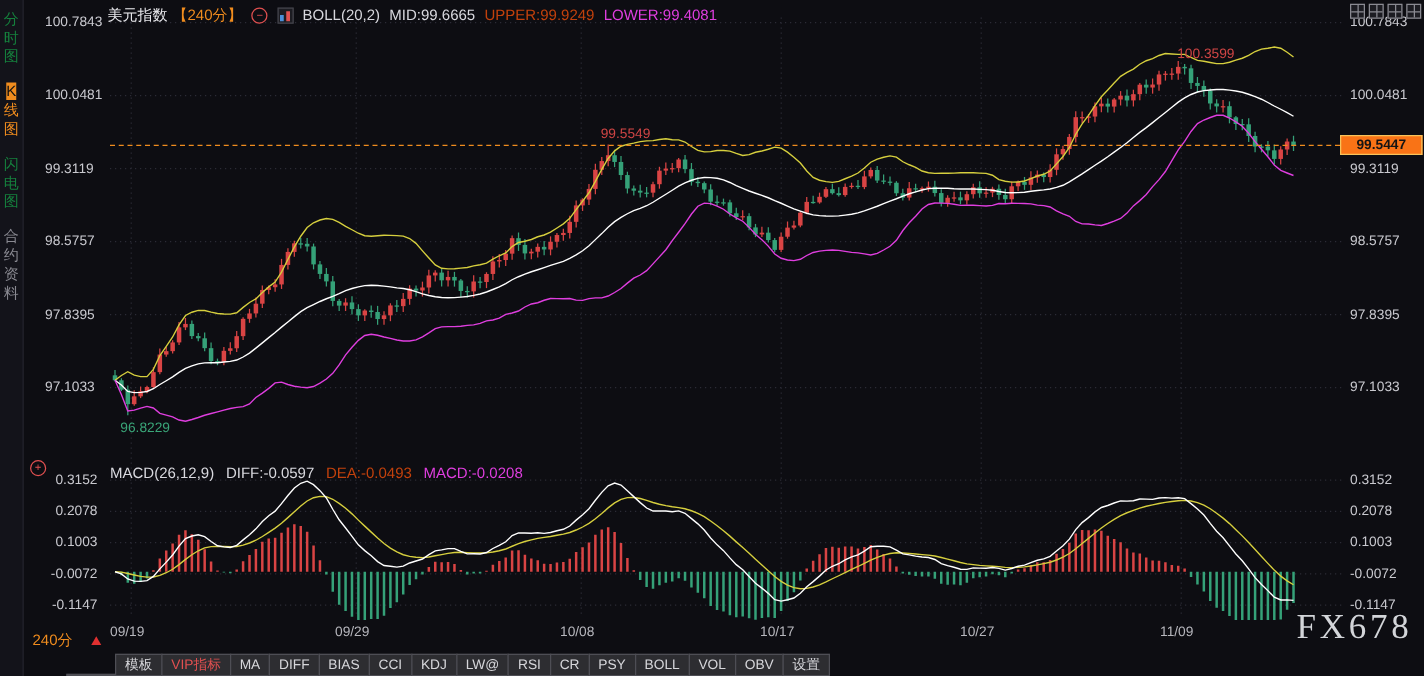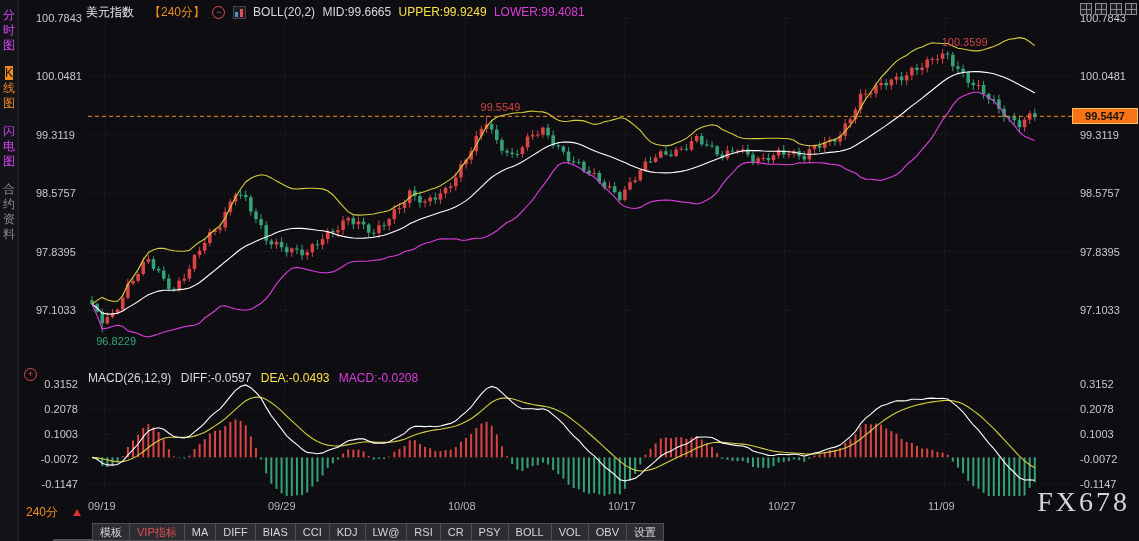--- a/index.html
+++ b/index.html
@@ -6,33 +6,33 @@
   body{
     width:1139px;height:541px;position:relative;overflow:hidden;
     background:#0d0d12;color:#c9c9cf;
     font-family:"Liberation Sans","DejaVu Sans",sans-serif;
   }
   .abs{position:absolute;}
   
   .sidebar{position:absolute;left:0;top:0;width:19px;height:541px;background:#13131a;
            border-right:1px solid #23232c;padding-top:8px;z-index:6;box-sizing:border-box;}
   .side-item{width:15px;margin:0 auto 13px;text-align:center;font-size:12px;line-height:15px;
-             word-break:break-all;color:#d946ef;cursor:pointer;}
+             word-break:break-all;color:#15803d;cursor:pointer;}
   .side-item.active{color:#f08c1e;}
   .side-item.active::first-letter{background:#f08c1e;color:#111;}
   .side-item.dim{color:#8a8a92;}
   
   .price-header{left:86px;top:4px;font-size:12px;white-space:nowrap;z-index:4;}
   .price-header span{margin-right:4px;}
   .macd-header{left:88px;top:371px;font-size:12px;white-space:nowrap;z-index:4;}
   .macd-header span{margin-right:6px;}
   .sym{color:#e8e8ec;text-align:right;}
-  .per{color:#f08c1e;margin-left:11px;}
+  .per{color:#f08c1e;}
   .wht{color:#d8d8de;}
-  .yel{color:#fde047;text-align:center;}
+  .yel{color:#c2410c;text-align:center;}
   .mag{color:#df3edf;}
   .rm-icon{display:inline-block;width:11px;height:11px;border:1px solid #e05050;border-radius:50%;
            color:#e05050;font-size:9px;line-height:10px;text-align:center;vertical-align:middle;
            cursor:pointer;}
   .ind-icon{display:inline-block;width:11px;height:11px;vertical-align:middle;position:relative;
             background:#1c1c22;border:1px solid #44444c;}
   .ind-icon i{position:absolute;bottom:1px;width:3px;}
   .ind-icon .b1{left:1px;height:5px;background:#4a90d9;}
   .ind-icon .b2{left:6px;height:8px;background:#e05050;}
   

